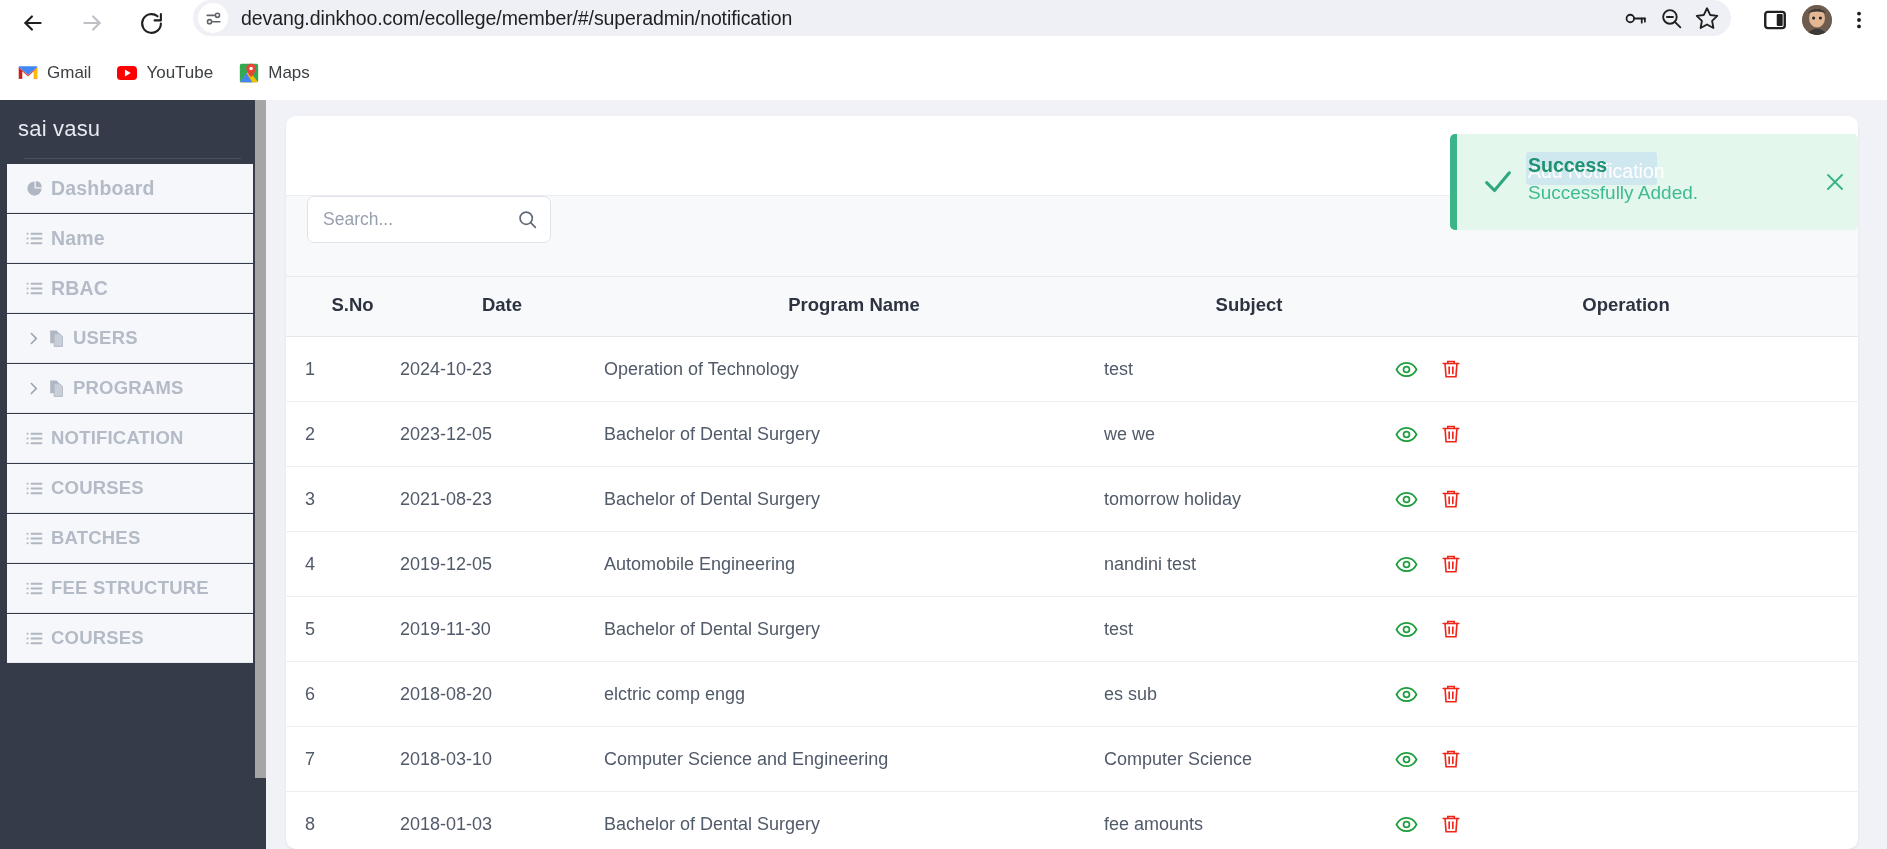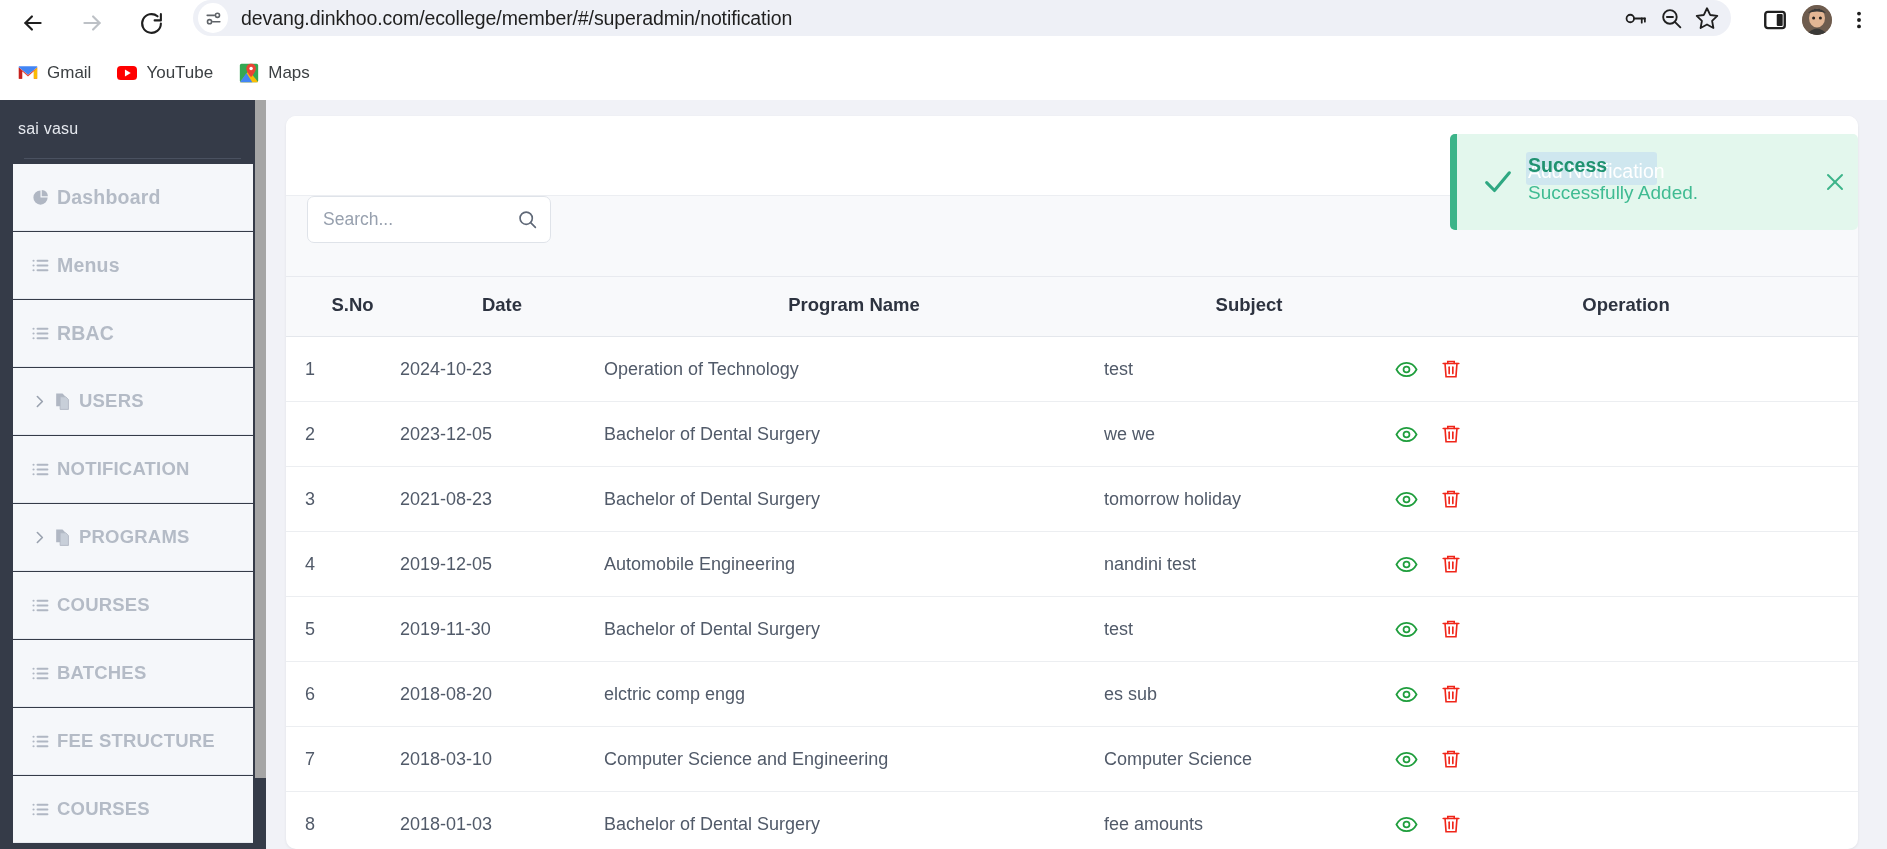--- a/index.html
+++ b/index.html
@@ -113,31 +113,31 @@
     position: absolute; top: 0; left: 0;
     width: 265px; height: 749px;
     background: #353b48;
     overflow: hidden;
   }
   .sidebar-brand {
     height: 58px;
     display: flex; align-items: center;
     padding-left: 18px;
     color: #e6e9ef;
-    font-size: 16px;
+    font-size: 22px;
     letter-spacing: 0.2px;
   }
   .sidebar-div {
     height: 1px; background: #4a5160;
     margin: 0 24px 0 24px;
   }
   .nav-list { padding-top: 5px; }
   .nav-item {
-    height: 67px;
-    margin: 0 12px 1px 13px;
+    height: 49px;
+    margin: 0 12px 1px 7px;
     background: #f5f7fa;
     border-bottom: 1px solid #e7eaf0;
     display: flex; align-items: center;
     padding-left: 22px;
   }
   .nav-caret {
     width: 22px; flex-shrink: 0;
     display: flex; align-items: center;
     margin-left: -4px;
   }
@@ -456,21 +456,21 @@
           <span class="nav-ico">
             <svg viewBox="0 0 24 24" width="19" height="19">
               <circle cx="3.2" cy="6" r="1.35" fill="#b0b7c3"></circle>
               <rect x="7" y="4.8" width="15" height="2.4" rx="1.2" fill="#b0b7c3"></rect>
               <circle cx="3.2" cy="12" r="1.35" fill="#b0b7c3"></circle>
               <rect x="7" y="10.8" width="15" height="2.4" rx="1.2" fill="#b0b7c3"></rect>
               <circle cx="3.2" cy="18" r="1.35" fill="#b0b7c3"></circle>
               <rect x="7" y="16.8" width="15" height="2.4" rx="1.2" fill="#b0b7c3"></rect>
             </svg>
           </span>
-          <span class="nav-label">Menus</span>
+          <span class="nav-label">Name</span>
         </div>
         <div class="nav-item">
           <span class="nav-caret nav-caret-spacer"></span>
           <span class="nav-ico">
             <svg viewBox="0 0 24 24" width="19" height="19">
               <circle cx="3.2" cy="6" r="1.35" fill="#b0b7c3"></circle>
               <rect x="7" y="4.8" width="15" height="2.4" rx="1.2" fill="#b0b7c3"></rect>
               <circle cx="3.2" cy="12" r="1.35" fill="#b0b7c3"></circle>
               <rect x="7" y="10.8" width="15" height="2.4" rx="1.2" fill="#b0b7c3"></rect>
               <circle cx="3.2" cy="18" r="1.35" fill="#b0b7c3"></circle>
@@ -487,46 +487,46 @@
           </span>
           <span class="nav-ico">
             <svg viewBox="0 0 24 24" width="19" height="19">
               <path d="M4 2 H12 L15 5 V18 H4 Z" fill="#b0b7c3"></path>
               <path d="M9 6 H16 L19.5 9.5 V22 H9 Z" fill="#c8cfd9" stroke="#b0b7c3" stroke-width="1.1"></path>
             </svg>
           </span>
           <span class="nav-label caps">USERS</span>
         </div>
         <div class="nav-item">
+          <span class="nav-caret">
+            <svg viewBox="0 0 24 24" width="17" height="17" fill="none" stroke="#9aa2af" stroke-width="2.3" stroke-linecap="round" stroke-linejoin="round">
+              <polyline points="9 5 16 12 9 19"></polyline>
+            </svg>
+          </span>
+          <span class="nav-ico">
+            <svg viewBox="0 0 24 24" width="19" height="19">
+              <path d="M4 2 H12 L15 5 V18 H4 Z" fill="#b0b7c3"></path>
+              <path d="M9 6 H16 L19.5 9.5 V22 H9 Z" fill="#c8cfd9" stroke="#b0b7c3" stroke-width="1.1"></path>
+            </svg>
+          </span>
+          <span class="nav-label caps">PROGRAMS</span>
+        </div>
+        <div class="nav-item">
           <span class="nav-caret nav-caret-spacer"></span>
           <span class="nav-ico">
             <svg viewBox="0 0 24 24" width="19" height="19">
               <circle cx="3.2" cy="6" r="1.35" fill="#b0b7c3"></circle>
               <rect x="7" y="4.8" width="15" height="2.4" rx="1.2" fill="#b0b7c3"></rect>
               <circle cx="3.2" cy="12" r="1.35" fill="#b0b7c3"></circle>
               <rect x="7" y="10.8" width="15" height="2.4" rx="1.2" fill="#b0b7c3"></rect>
               <circle cx="3.2" cy="18" r="1.35" fill="#b0b7c3"></circle>
               <rect x="7" y="16.8" width="15" height="2.4" rx="1.2" fill="#b0b7c3"></rect>
             </svg>
           </span>
           <span class="nav-label caps">NOTIFICATION</span>
-        </div>
-        <div class="nav-item">
-          <span class="nav-caret">
-            <svg viewBox="0 0 24 24" width="17" height="17" fill="none" stroke="#9aa2af" stroke-width="2.3" stroke-linecap="round" stroke-linejoin="round">
-              <polyline points="9 5 16 12 9 19"></polyline>
-            </svg>
-          </span>
-          <span class="nav-ico">
-            <svg viewBox="0 0 24 24" width="19" height="19">
-              <path d="M4 2 H12 L15 5 V18 H4 Z" fill="#b0b7c3"></path>
-              <path d="M9 6 H16 L19.5 9.5 V22 H9 Z" fill="#c8cfd9" stroke="#b0b7c3" stroke-width="1.1"></path>
-            </svg>
-          </span>
-          <span class="nav-label caps">PROGRAMS</span>
         </div>
         <div class="nav-item">
           <span class="nav-caret nav-caret-spacer"></span>
           <span class="nav-ico">
             <svg viewBox="0 0 24 24" width="19" height="19">
               <circle cx="3.2" cy="6" r="1.35" fill="#b0b7c3"></circle>
               <rect x="7" y="4.8" width="15" height="2.4" rx="1.2" fill="#b0b7c3"></rect>
               <circle cx="3.2" cy="12" r="1.35" fill="#b0b7c3"></circle>
               <rect x="7" y="10.8" width="15" height="2.4" rx="1.2" fill="#b0b7c3"></rect>
               <circle cx="3.2" cy="18" r="1.35" fill="#b0b7c3"></circle>

